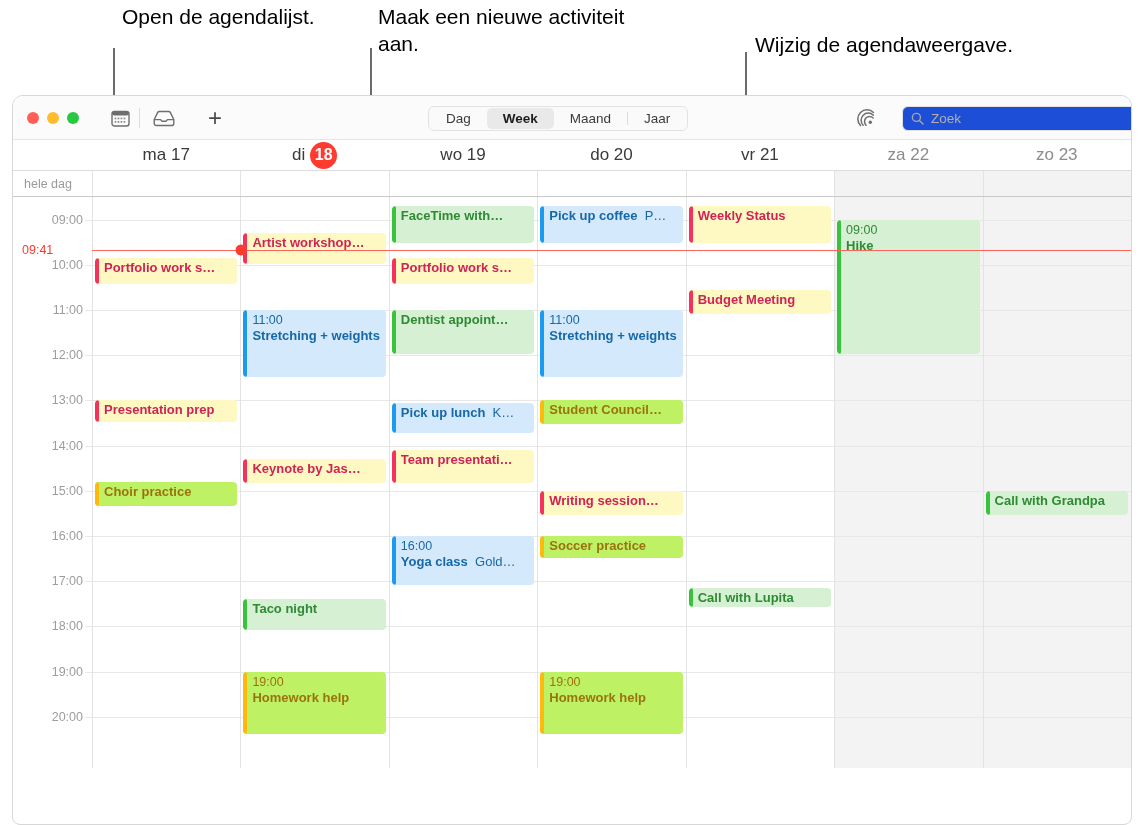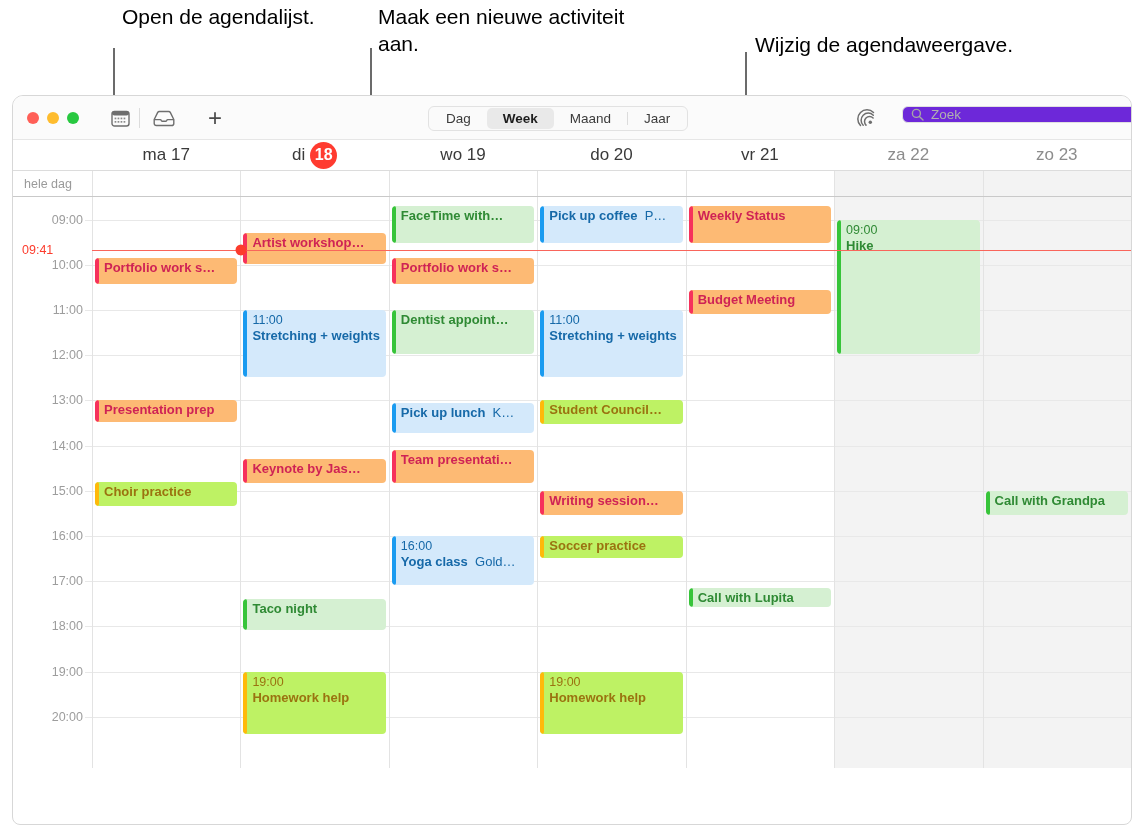--- a/index.html
+++ b/index.html
@@ -58,22 +58,22 @@
   .seg-item {
     display:flex; align-items:center; justify-content:center;
     font-size:13.5px; color:#3b3b3b; padding:0 16px; border-radius:5px;
     position:relative;
   }
   .seg-item.selected { background:#e9e9e9; font-weight:600; color:#1d1d1d; }
   .seg-sep { width:1px; align-self:center; height:13px; background:#dcdcdc; }
 
   #btn-radar { position:absolute; left:843px; top:12px; width:22px; height:22px; }
   #search-field {
-    position:absolute; left:889px; top:10px; width:238px; height:17px;
-    border:1px solid #e0e0e0; border-radius:6px; background:#6d28d9;
+    position:absolute; left:889px; top:10px; width:238px; height:25px;
+    border:1px solid #e0e0e0; border-radius:6px; background:#1d4ed8;
     display:flex; align-items:center; padding-left:8px;
   }
   #search-placeholder { font-size:13.5px; color:#b0b0b0; margin-left:7px; }
 
   
   #titlebar { position:relative; height:58px; background:#fff; }
   #month-title {
     position:absolute; left:13px; top:7px;
     font-size:35px; line-height:44px; color:#1d1d1f; font-weight:400; white-space:nowrap;
   }
@@ -148,21 +148,21 @@
     font-size:13px; font-weight:700; line-height:16px;
     white-space:nowrap; z-index:20;
   }
   .event .bar { position:absolute; left:0; top:0; bottom:0; width:4px; border-radius:3px; }
   .event .etime { font-weight:400; font-size:12.5px; display:block; line-height:16px; }
   .event .etitle { display:block; white-space:normal; }
   .event .eloc { font-weight:400; }
   .event.one-line .etitle { white-space:nowrap; overflow:hidden; text-overflow:ellipsis; }
 
   
-  .c-red   { background:#fdba74; color:#cf2355; }
+  .c-red   { background:#fef9c3; color:#cf2355; }
   .c-red   .bar { background:#f6315c; }
   .c-blue  { background:#d4e9fb; color:#1669a8; }
   .c-blue  .bar { background:#1a9bf0; }
   .c-green { background:#d5f0d2; color:#2f8a34; }
   .c-green .bar { background:#37c43a; }
   .c-yellow{ background:#bef264; color:#9a7310; }
   .c-yellow .bar { background:#ffb90a; }
 </style>
 </head>
 <body>

